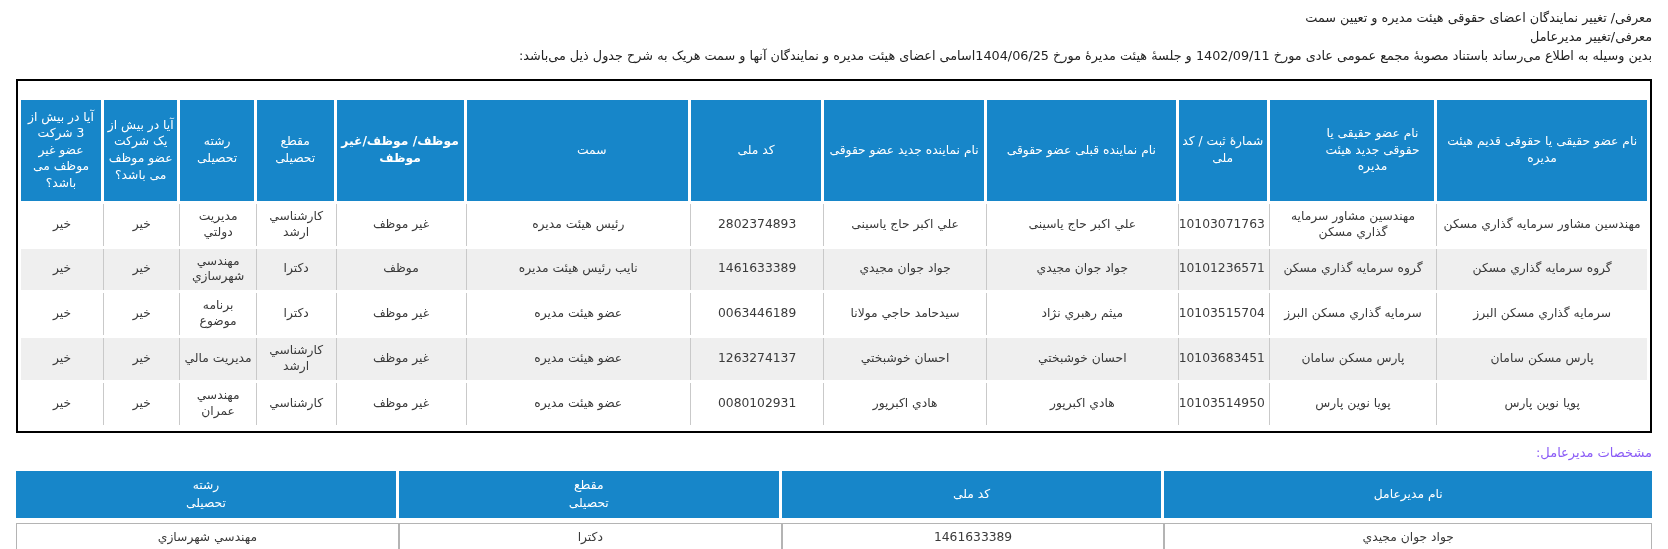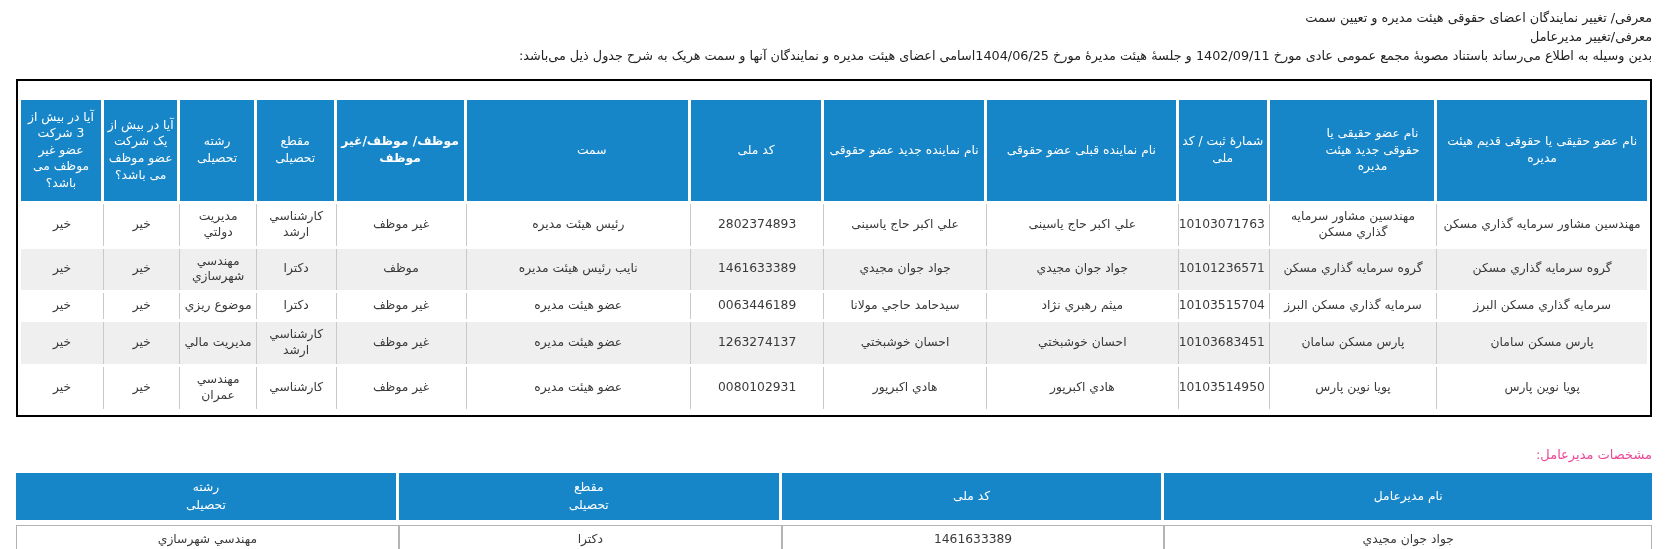--- a/index.html
+++ b/index.html
@@ -41,21 +41,21 @@
   .board-table td{
     font-size:12.3px;color:var(--celltext);text-align:center;vertical-align:middle;
     padding:5px 4px;line-height:1.3;
     border-inline-start:1px solid var(--cellline);
     background:#fff;
   }
   .board-table td:first-child{border-inline-start:none;}
   .board-table tr.stripe td{background:var(--stripe);}
 
   
-  .ceo-label{margin-top:30px;font-size:13px;color:#ec4899;}
+  .ceo-label{margin-top:12px;font-size:13px;color:#8b5cf6;}
   .ceo-table{margin-top:6px;border-spacing:0 5px;}
   .ceo-table th{
     background:var(--blue);color:#fff;font-weight:normal;
     font-size:12.3px;text-align:center;vertical-align:middle;
     padding:6px 3px;line-height:1.4;white-space:pre-line;
     border-inline-start:3px solid #fff;
   }
   .ceo-table th:first-child{border-inline-start:none;}
   .ceo-table td{
     font-size:12.3px;color:var(--celltext);text-align:center;vertical-align:middle;
@@ -123,21 +123,21 @@
           <tr>
             <td>سرمایه گذاري مسکن البرز</td>
             <td>سرمایه گذاري مسکن البرز</td>
             <td>10103515704</td>
             <td>میثم رهبري نژاد</td>
             <td>سیدحامد حاجي مولانا</td>
             <td>0063446189</td>
             <td>عضو هیئت مدیره</td>
             <td>غیر موظف</td>
             <td>دکترا</td>
-            <td>موضوع ریزي</td>
+            <td>برنامه موضوع</td>
             <td>خیر</td>
             <td>خیر</td>
           </tr>
           <tr class="stripe">
             <td>پارس مسکن سامان</td>
             <td>پارس مسکن سامان</td>
             <td>10103683451</td>
             <td>احسان خوشبختي</td>
             <td>احسان خوشبختي</td>
             <td>1263274137</td>

